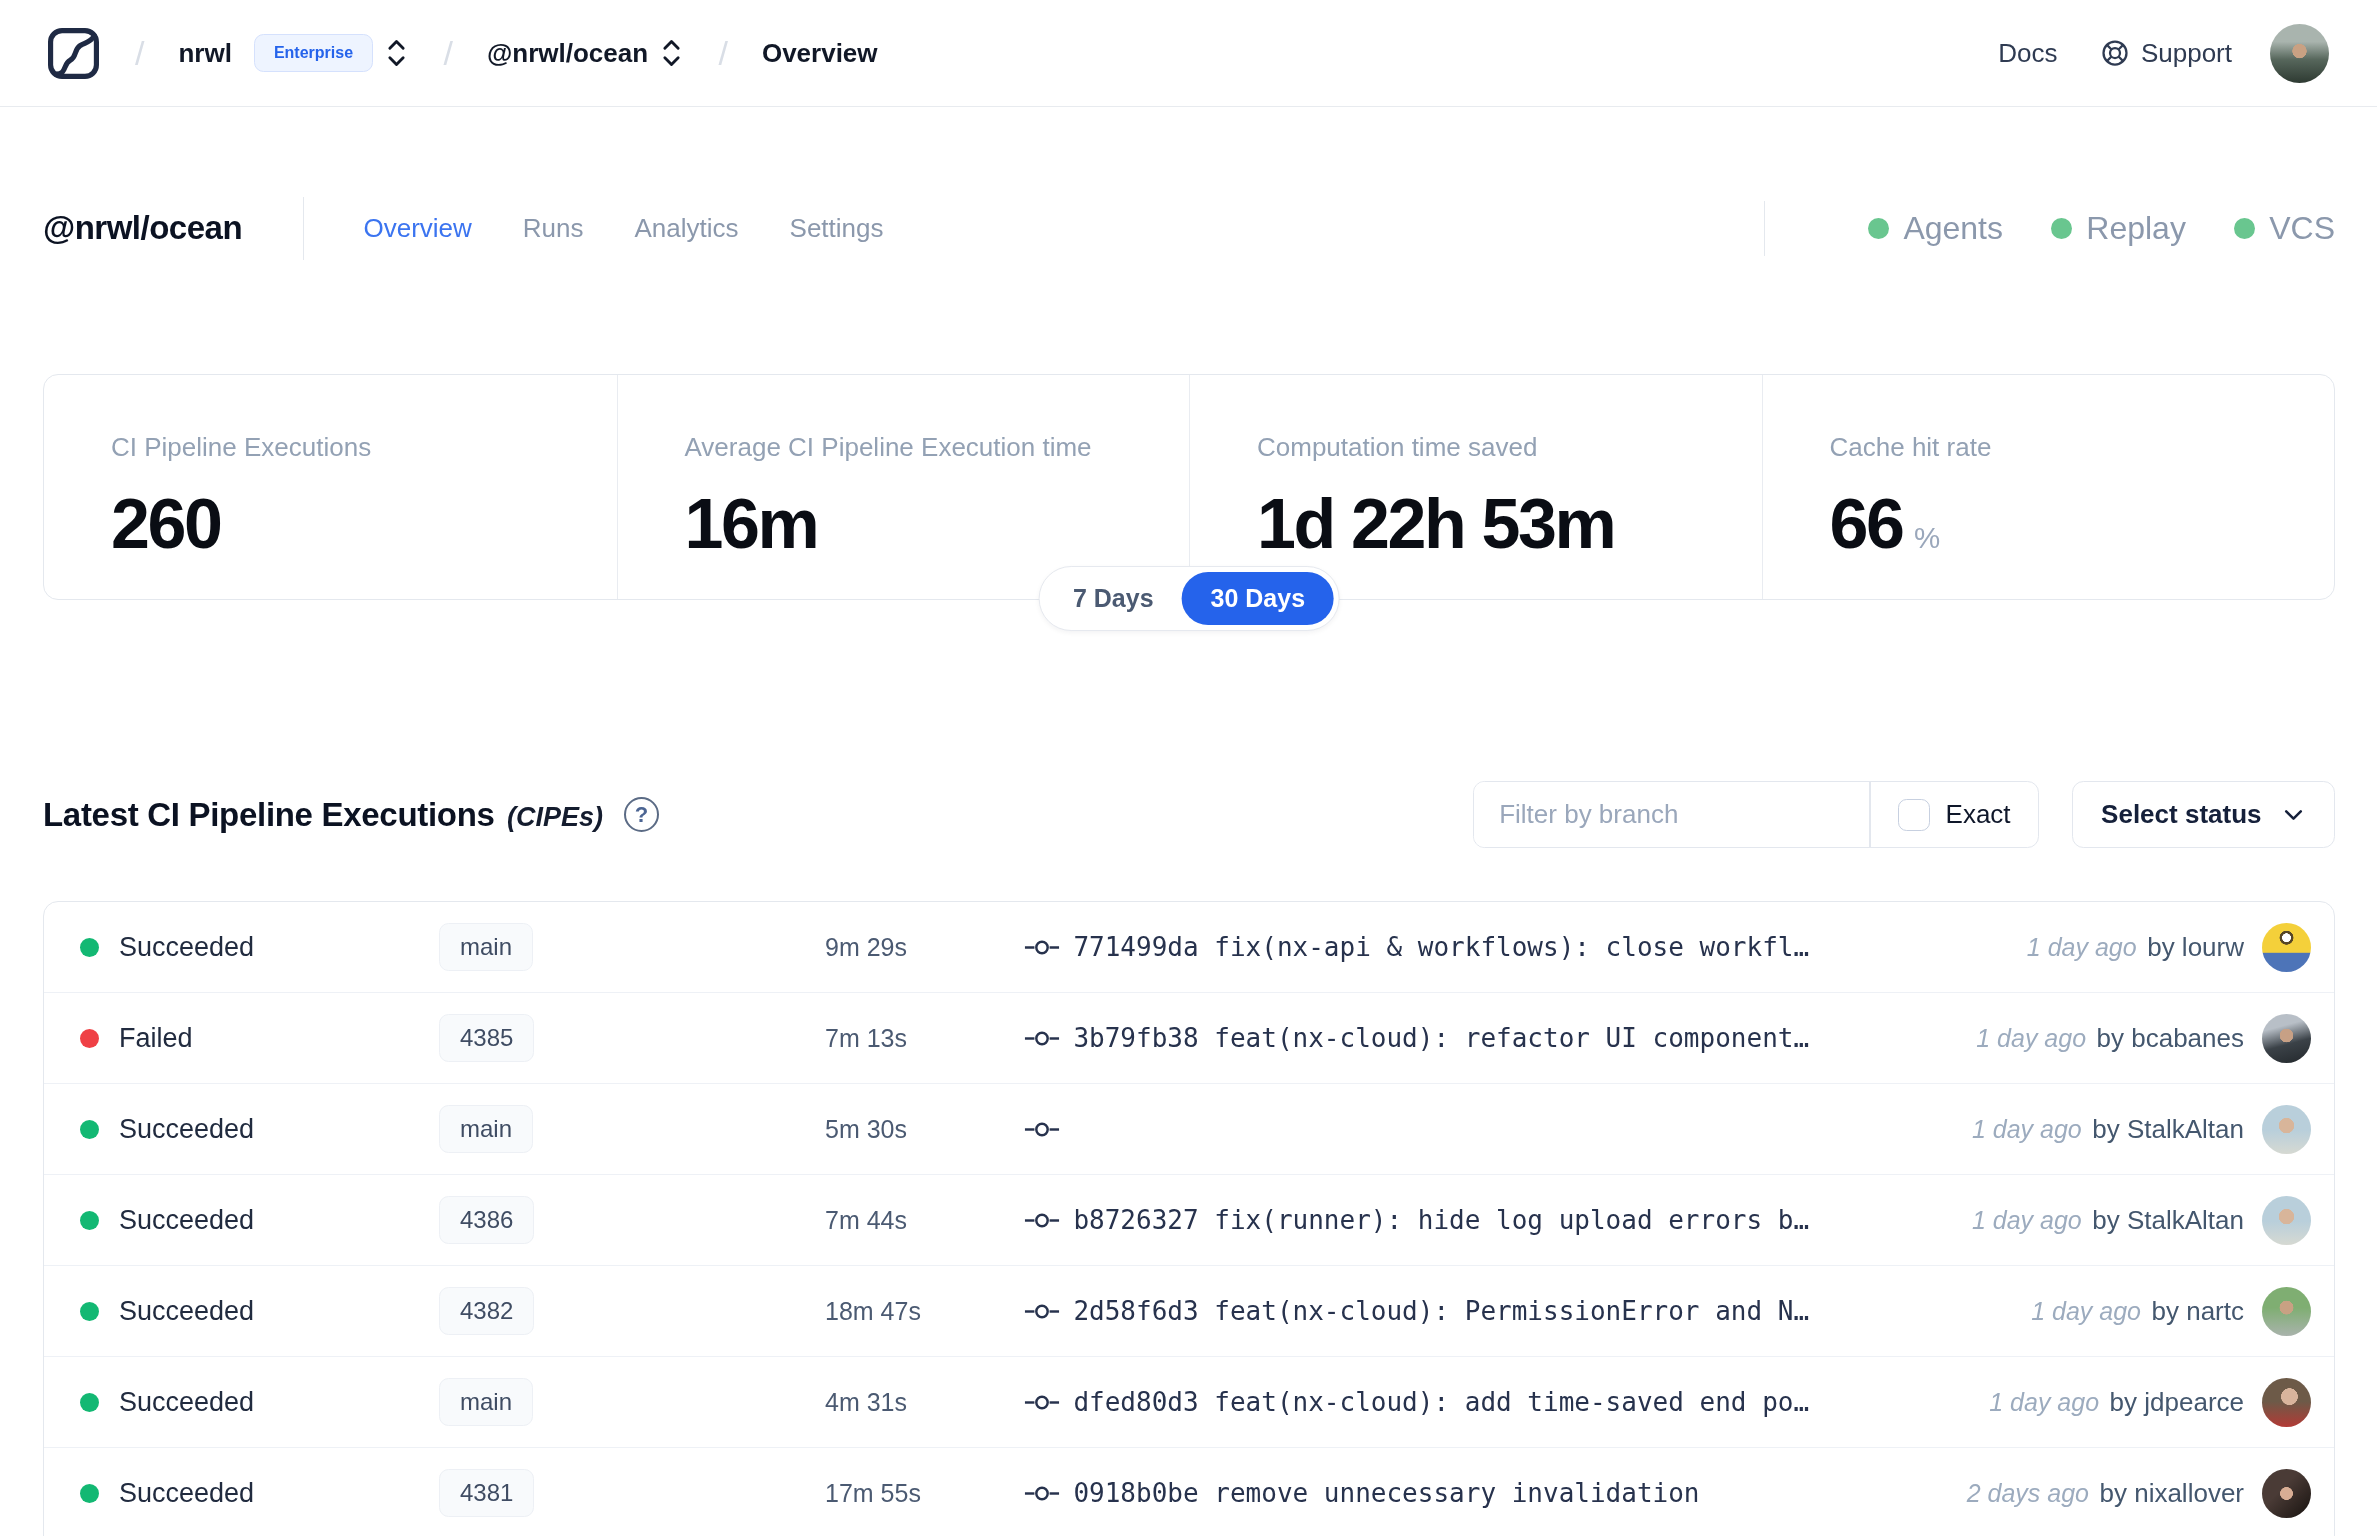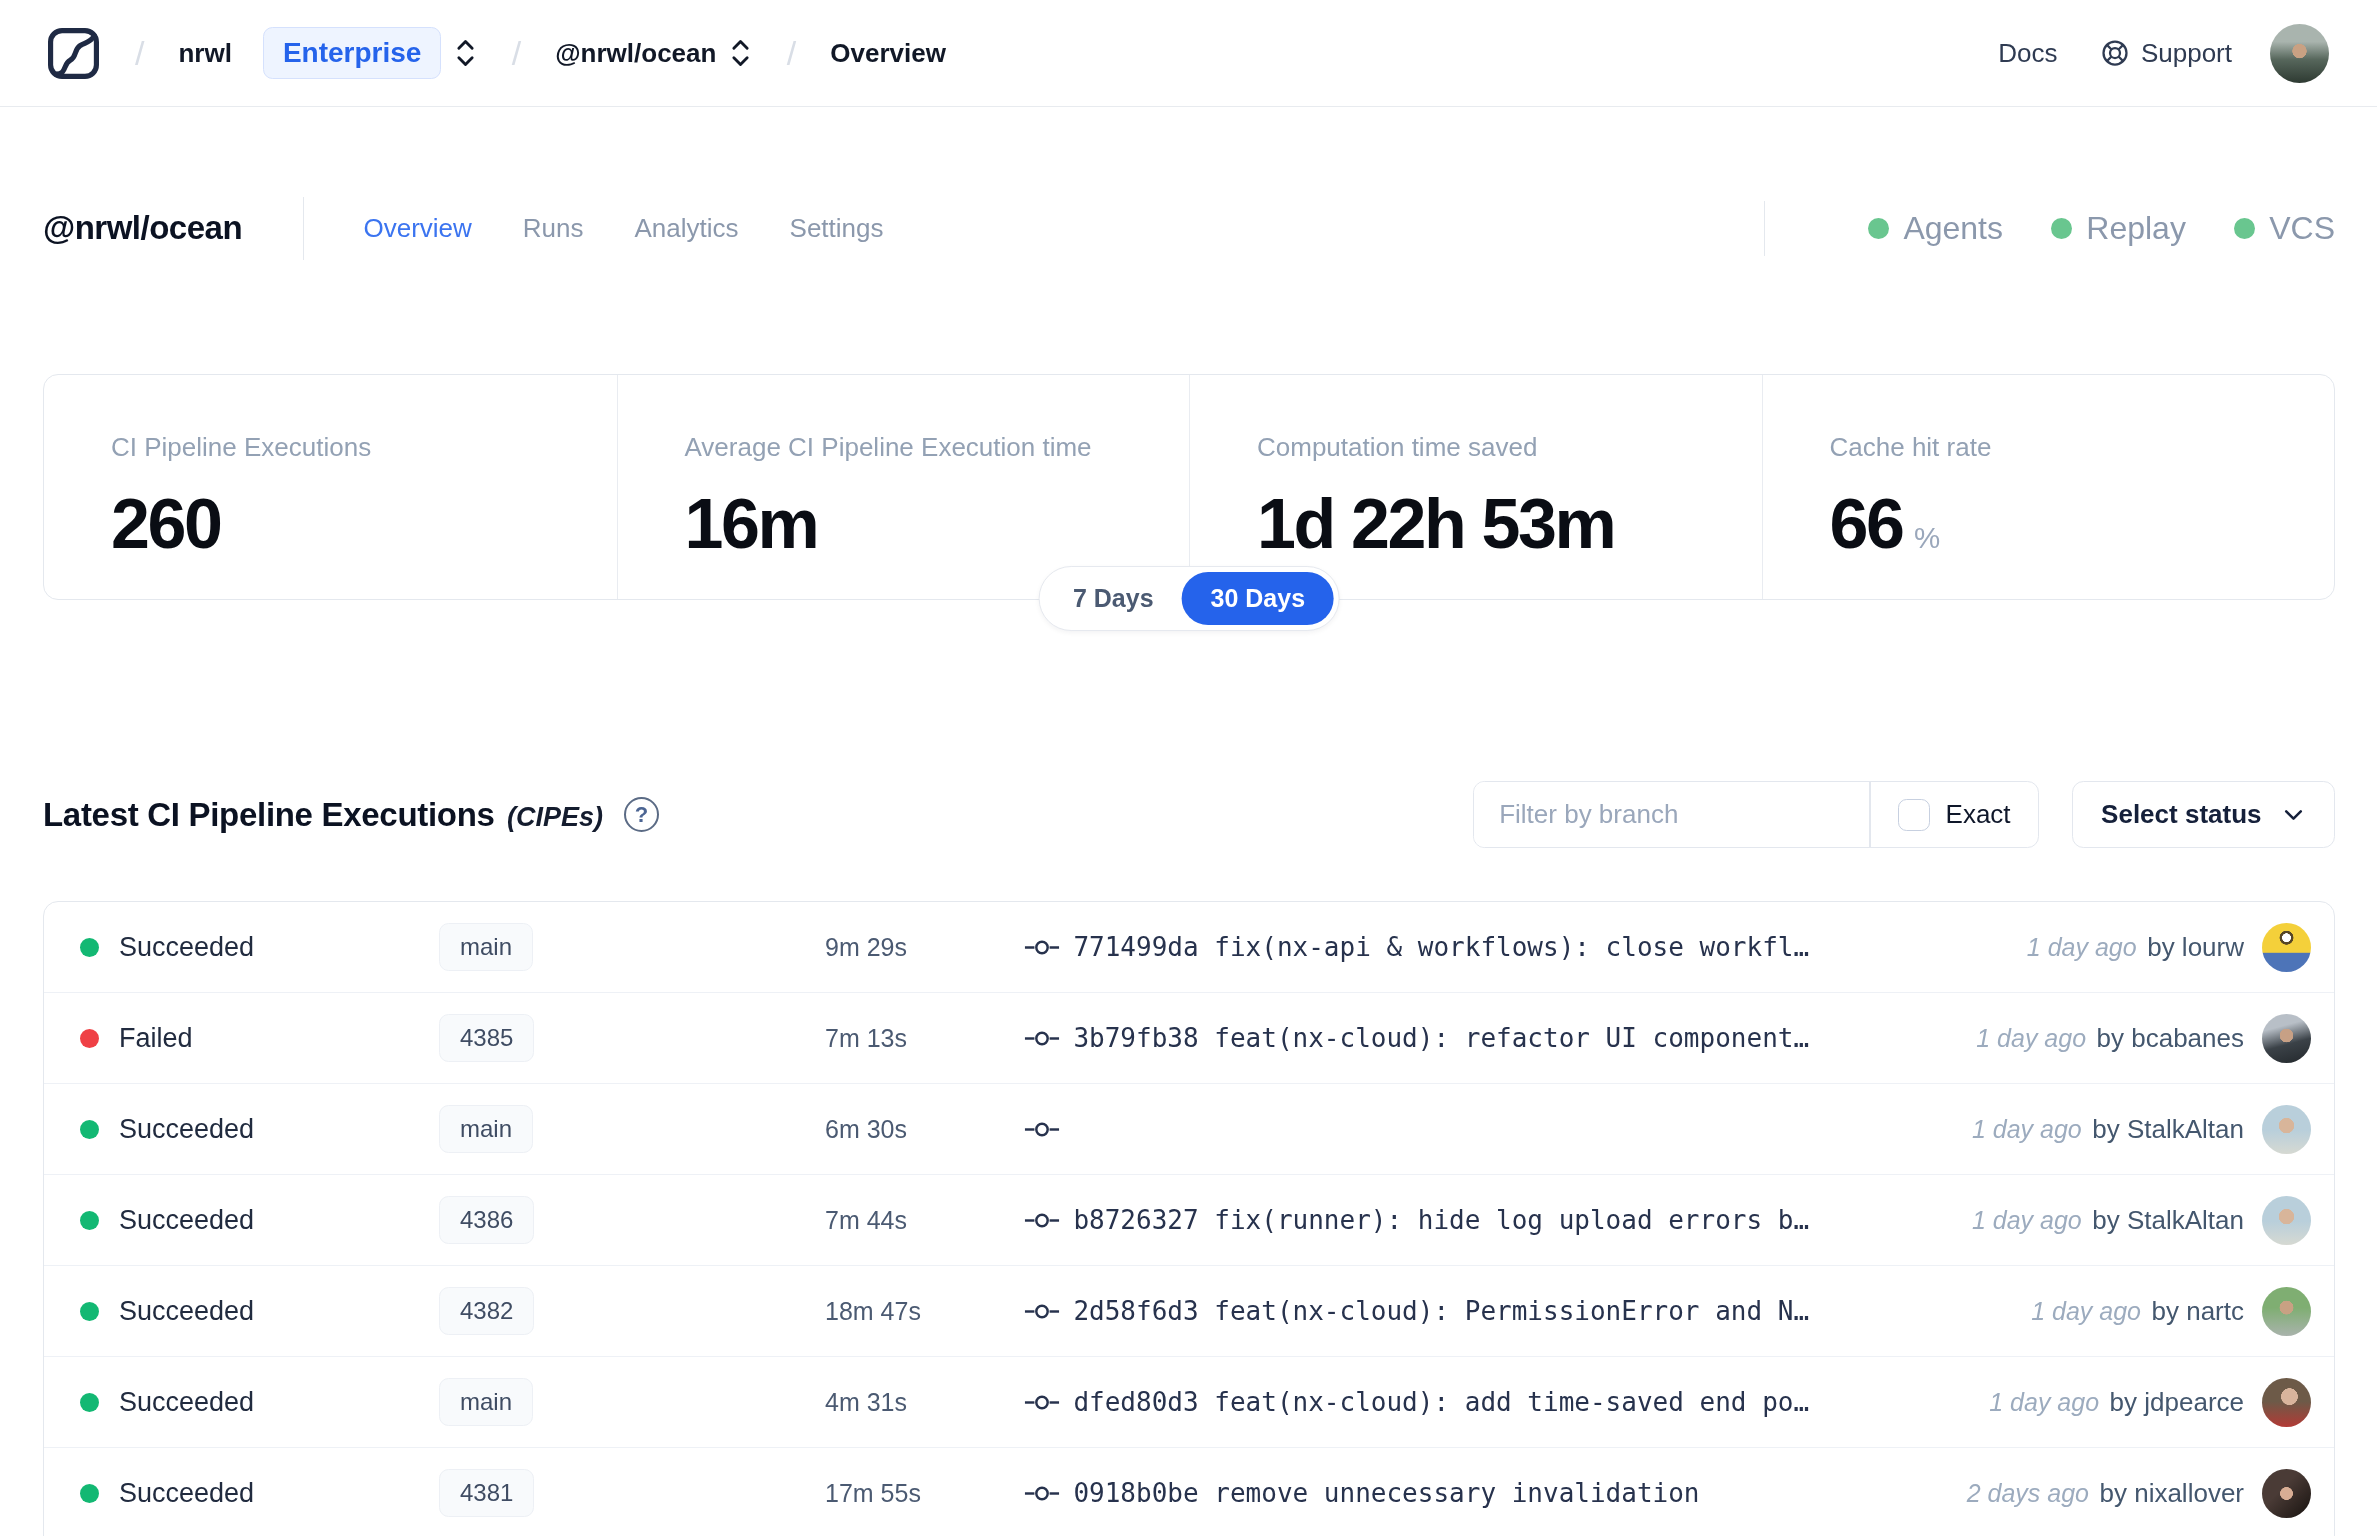--- a/index.html
+++ b/index.html
@@ -6,22 +6,22 @@
   html,body { width:2378px; height:1537px; overflow:hidden; background:#fff;
     font-family:"Liberation Sans", sans-serif; color:#0f172a; }
 
   
   .navbar { height:107px; display:flex; align-items:center; justify-content:space-between;
     padding:0 49px 0 46px; border-bottom:1px solid #e8ebef; background:#fff; }
   .nav-left, .nav-right { display:flex; align-items:center; }
   .logo-box { width:55px; height:55px; display:block; }
   .slash { font-size:34px; font-weight:300; color:#d9dee6; margin:0 34px; }
   .crumb { font-size:26px; font-weight:600; color:#111827; }
-  .ent-badge { margin-left:31px; padding:8.6px 19px; border-radius:9.5px; background:#eef4ff;
-    border:1.4px solid #d5e1fd; color:#2563eb; font-size:28px; font-weight:600; }
+  .ent-badge { margin-left:22px; padding:8.6px 19px; border-radius:9.5px; background:#eef4ff;
+    border:1.4px solid #d5e1fd; color:#2563eb; font-size:16px; font-weight:600; }
   .updown { margin-left:11.4px; display:inline-flex; }
   .nav-link { font-size:26px; font-weight:500; color:#2f3b52; }
   .nav-right .nav-link { margin-left:38px; }
   .support-wrap { display:flex; align-items:center; margin-left:42px; }
   .support-wrap .nav-link { margin-left:11.4px; }
   .nav-avatar { width:59px; height:59px; border-radius:50%; margin-left:38px;
     background: radial-gradient(circle at 50% 46%, #c9a183 0 16%, transparent 17%),
       linear-gradient(180deg,#a9b4ae 0 30%, #57675c 60%, #2e3a32 100%); }
 
   
@@ -272,21 +272,21 @@
       <span class="c-time">1 day ago</span>
       <span class="c-author">by bcabanes</span>
       <span class="row-avatar av-bcabanes"></span>
     </span>
   </div>
 
   <div class="row">
     <span class="dot green"></span>
     <span class="c-status">Succeeded</span>
     <span class="c-branch"><span class="branch-badge">main</span></span>
-    <span class="c-duration">6m 30s</span>
+    <span class="c-duration">5m 30s</span>
     <span class="commit-icon">
       <svg width="36" height="25" viewBox="0 0 38 26" fill="none" stroke="#27324d" stroke-width="2.6">
           <line x1="1" y1="13" x2="11" y2="13"></line>
           <circle cx="19" cy="13" r="6"></circle>
           <line x1="27" y1="13" x2="37" y2="13"></line>
         </svg>
     </span>
     <span class="r-group">
       <span class="c-time">1 day ago</span>
       <span class="c-author">by StalkAltan</span>

